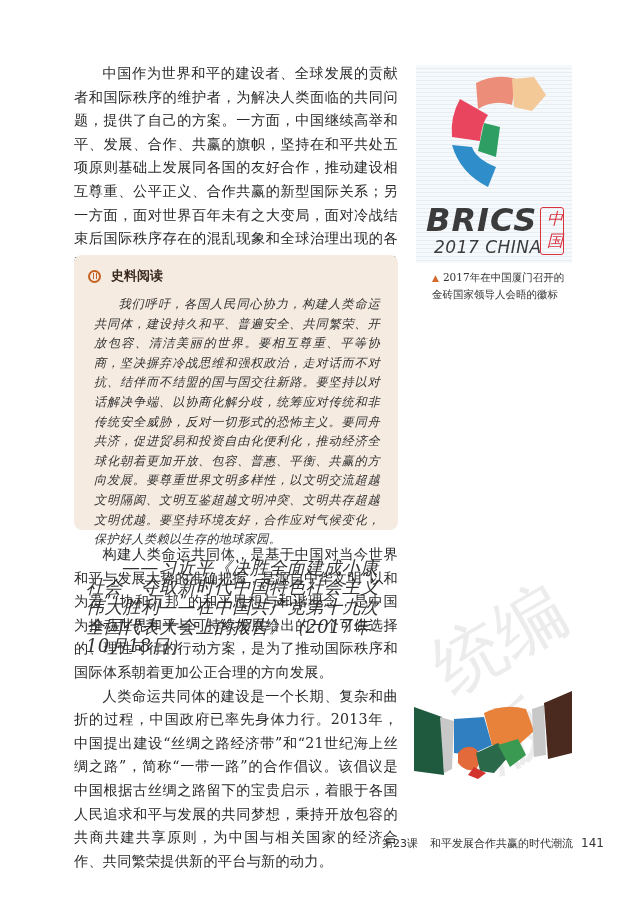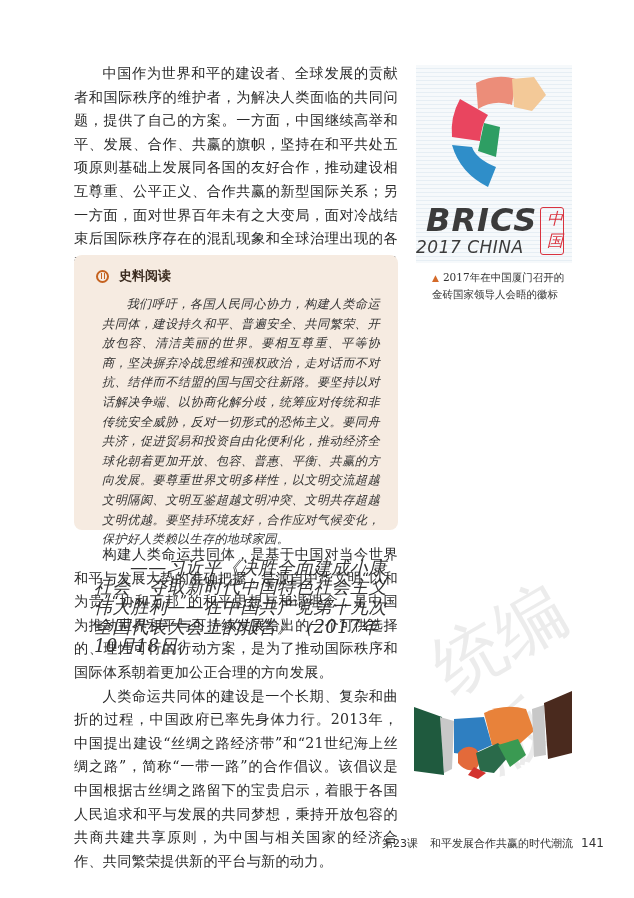--- a/index.html
+++ b/index.html
@@ -10,21 +10,21 @@
     }
     .main-col { position: absolute; left: 74px; top: 62px; width: 324px; }
     .para {
       font-size: 14.2px; line-height: 23.6px; margin: 0;
       text-align: justify; text-indent: 2em; letter-spacing: 0.2px;
     }
     .para-1 { }
     .reading-box {
       position: absolute; left: 74px; top: 255px; width: 324px; height: 275px;
       background: #f6ebe1; border-radius: 8px; box-sizing: border-box;
-      padding: 10px 10px 0 20px;
+      padding: 10px 10px 0 12px;
     }
     .box-head { display: flex; align-items: center; height: 22px; margin-bottom: 6px; }
     .box-icon {
       width: 13px; height: 13px; border-radius: 50%; border: 2px solid #c5621f;
       box-sizing: border-box; display: flex; align-items: center; justify-content: center;
       margin-right: 10px; margin-left: 2px;
     }
     .box-icon::before { content: ""; width: 2px; height: 6px; border-left: 1.5px solid #c5621f; border-right: 1.5px solid #c5621f; }
     .box-title { font-family: "DejaVu Sans", "Liberation Sans", sans-serif; font-size: 13px; color: #3a2a1e; font-weight: bold; }
     .box-text {
@@ -36,21 +36,21 @@
     .para + .para { margin-top: 0; }
 
     .side-figure-1 { position: absolute; left: 416px; top: 65px; width: 156px; }
     .brics-logo {
       width: 156px; height: 198px; position: relative;
       background: repeating-linear-gradient(180deg, #f6f9fb 0px, #f6f9fb 3px, #e6eef4 3px, #e6eef4 4px);
       font-style: italic;
     }
     .brics-logo svg { position: absolute; left: 0; top: 0; }
     .brics-word { position: absolute; left: 10px; top: 136px; font-family: "DejaVu Sans", "Liberation Sans", sans-serif; font-weight: bold; font-size: 32px; color: #3b3b3b; letter-spacing: 1px; }
-    .brics-sub { position: absolute; left: 0; top: 172px; font-family: "DejaVu Sans", "Liberation Sans", sans-serif; font-size: 17px; color: #3b3b3b; letter-spacing: 0.5px; }
+    .brics-sub { position: absolute; left: 18px; top: 172px; font-family: "DejaVu Sans", "Liberation Sans", sans-serif; font-size: 17px; color: #3b3b3b; letter-spacing: 0.5px; }
     .seal { position: absolute; left: 124px; top: 142px; width: 24px; height: 48px; border: 1.5px solid #d9333f; box-sizing: border-box; border-radius: 3px; color: #d9333f; font-size: 16px; line-height: 22px; text-align: right; font-family: "DejaVu Sans", sans-serif; }
     .caption {
       font-size: 10.5px; line-height: 16px; color: #333; margin: 6px 0 0 16px;
       font-family: "DejaVu Serif", "Liberation Serif", serif;
     }
     .caption .tri { color: #d46a2a; font-size: 9px; margin-right: 4px; }
 
     .side-figure-2 { position: absolute; left: 414px; top: 683px; width: 158px; }
     .handshake { width: 158px; height: 96px; position: relative; }
     .caption-2 { margin-top: 30px; }

